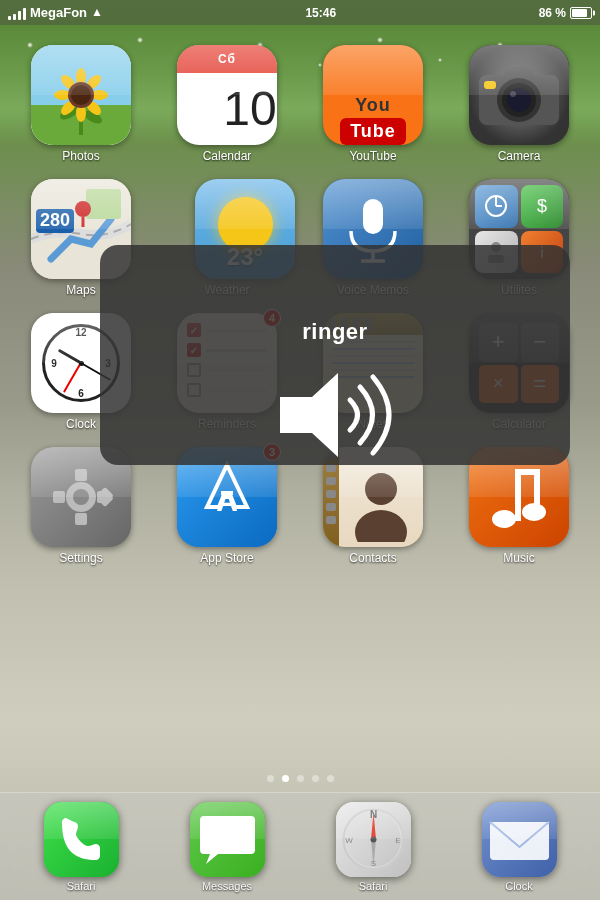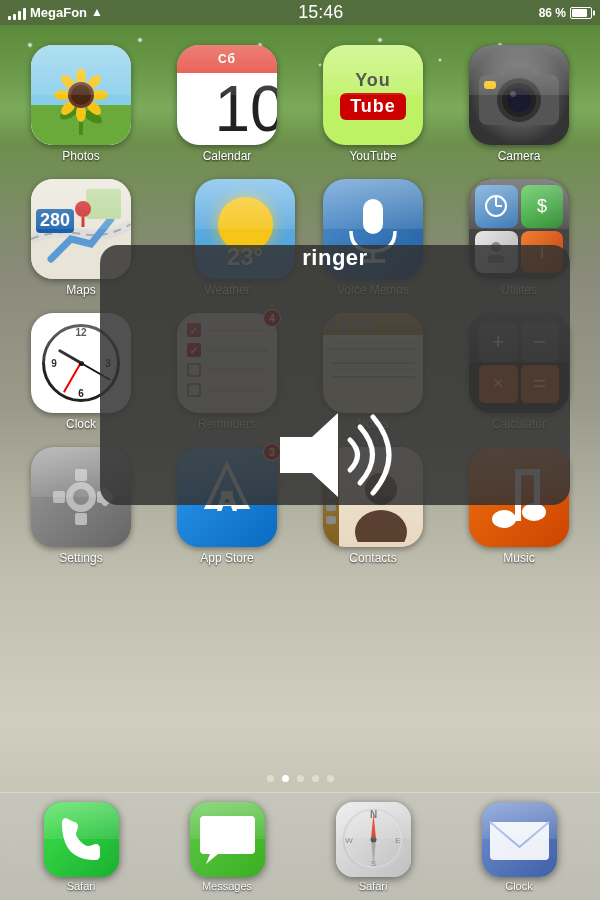--- a/index.html
+++ b/index.html
@@ -69,21 +69,21 @@
       display: flex;
       align-items: center;
       justify-content: space-between;
       padding: 0 8px;
       z-index: 100;
       color: white;
       font-size: 13px;
       font-weight: 600;
     }
     .status-left { display: flex; gap: 4px; }
-    .status-center { font-size: 18px; font-weight: 400; }
+    .status-center { font-size: 12px; font-weight: 700; }
     .status-right { display: flex; align-items: center; gap: 4px; font-size: 12px; }
 
     
     .signal-bars { display: flex; align-items: flex-end; gap: 2px; }
     .bar { background: white; width: 3px; border-radius: 1px; }
 
     
     .battery {
       display: flex; align-items: center; gap: 2px;
     }
@@ -203,29 +203,29 @@
       display: flex; flex-direction: column; align-items: center;
     }
     .cal-header {
       background: #e33b2e;
       width: 100%; height: 28px;
       display: flex; align-items: center; justify-content: center;
       color: white; font-size: 12px; font-weight: 700; letter-spacing: 1px;
     }
     .cal-day {
       flex: 1; display: flex; align-items: center; justify-content: center;
-      font-size: 64px; font-weight: 300; color: #222;
+      font-size: 48px; font-weight: 300; color: #222;
       line-height: 1;
       margin-left: 46px;
     }
 
     
     .icon-youtube {
-      background: #bef264;
-      display: flex; align-items: center; justify-content: center;
+      background: #f97316;
+      display: flex; align-items: flex-end; justify-content: center;
     }
     .yt-logo {
       display: flex; flex-direction: column; align-items: center; gap: 2px;
     }
     .yt-you { font-size: 18px; font-weight: 700; color: #333; letter-spacing: 1px; }
     .yt-tube-box {
       background: #c00; border-radius: 6px; padding: 3px 10px;
     }
     .yt-tube { font-size: 18px; font-weight: 700; color: white; letter-spacing: 1px; }
 
@@ -376,27 +376,27 @@
     .dot { width: 7px; height: 7px; border-radius: 50%; }
     .dot-active { background: white; }
     .dot-inactive { background: rgba(255,255,255,0.4); }
 
     
     .ringer-overlay {
       position: absolute;
       top: 220px;
       left: 100px;
       right: 30px;
-      height: 260px;
+      height: 220px;
       background: rgba(50,50,50,0.85);
       border-radius: 18px;
       display: flex;
       flex-direction: column;
       align-items: center;
-      justify-content: space-between;
+      justify-content: flex-end;
       z-index: 50;
     }
     .ringer-label {
       color: white;
       font-size: 22px;
       font-weight: 700;
       margin-bottom: 20px;
       letter-spacing: 0.5px;
     }
     .speaker-icon {

